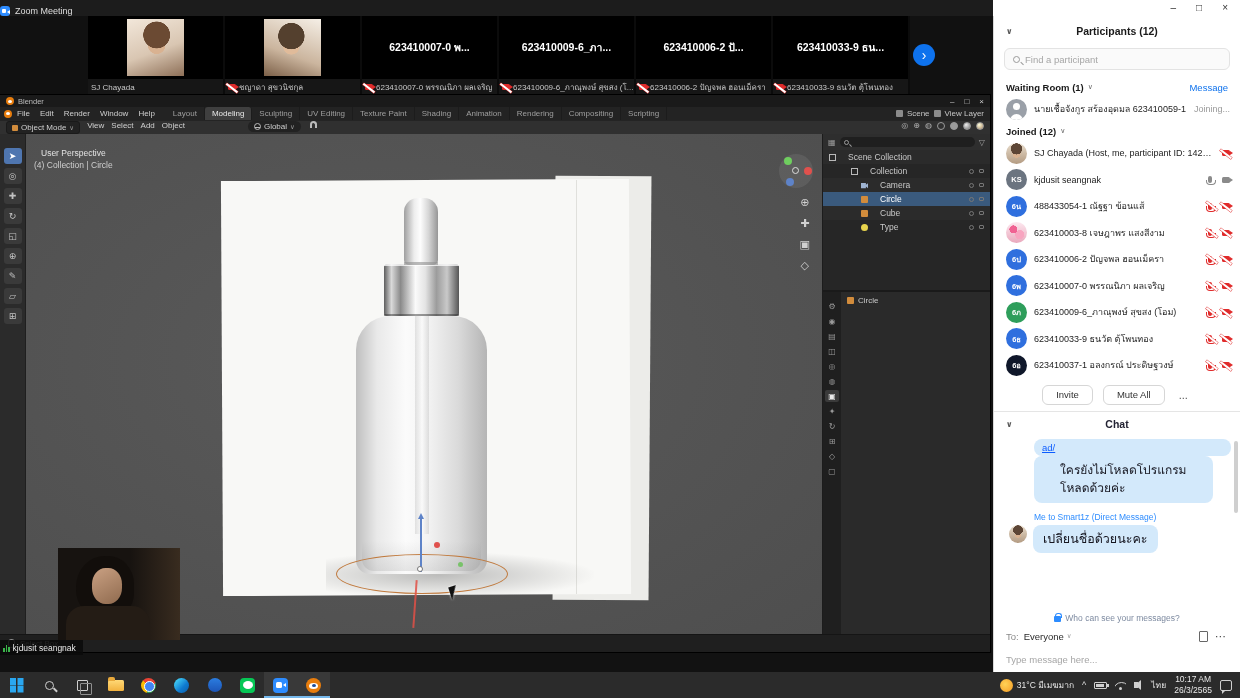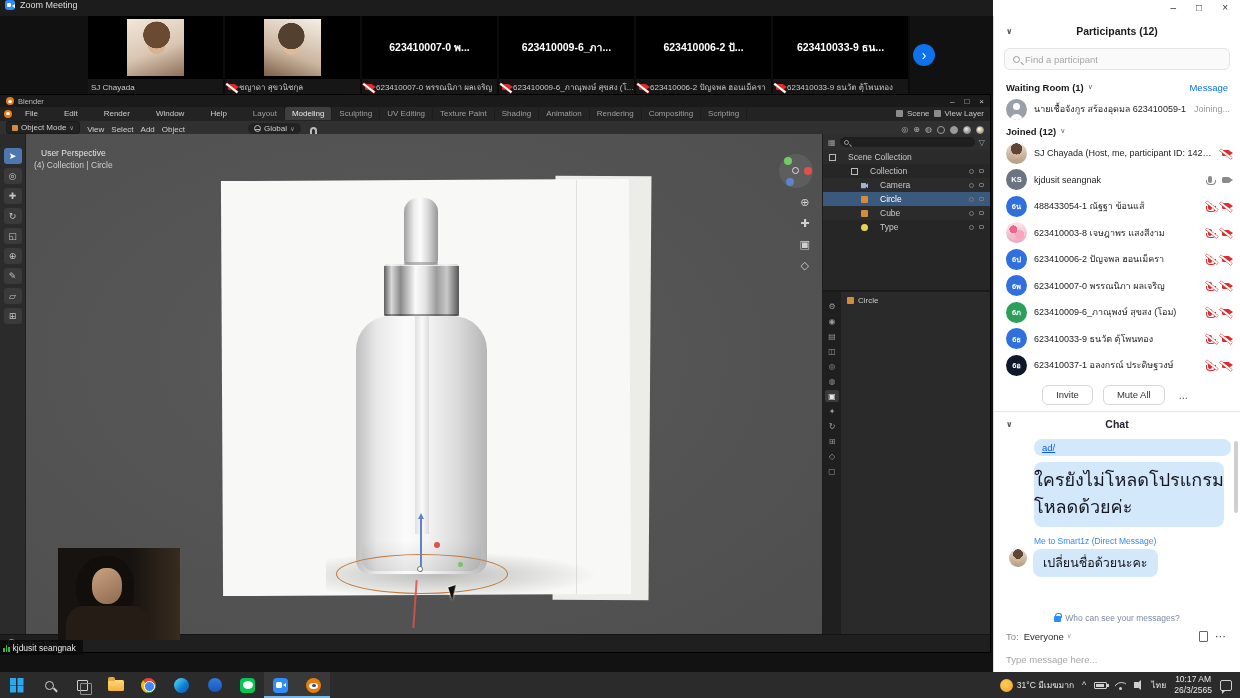--- a/index.html
+++ b/index.html
@@ -1,20 +1,20 @@
 <!DOCTYPE html>
 <html lang="en"><head>
 <meta charset="utf-8">
 <style>
 *{margin:0;padding:0;box-sizing:border-box}
 html,body{width:1240px;height:698px}
 body{position:relative;background:#0f0f0f;font-family:"Liberation Sans","DejaVu Sans",sans-serif;overflow:hidden}
 
 .titlebar{position:absolute;inset:0 0 auto 0;height:16px;display:flex;z-index:20}
-.tbl{width:993px;background:#1c1c1c;display:flex;align-items:flex-start;gap:5px;padding-left:5px}
+.tbl{width:993px;background:#1c1c1c;display:flex;align-items:flex-end;gap:5px;}
 .zoom-app-icon{width:10px;height:10px;border-radius:3px;background:#2d8cff;position:relative;flex:none}
 .zoom-app-icon::after{content:"";position:absolute;left:2px;top:3px;width:4px;height:4px;background:#fff;border-radius:1px}
 .zoom-app-icon::before{content:"";position:absolute;left:6.5px;top:3.5px;border-right:3px solid #fff;border-top:2px solid transparent;border-bottom:2px solid transparent}
 .tb-title{color:#ddd;font-size:9px}
 .tbr{flex:1;background:#fff;display:flex;align-items:center;justify-content:flex-end;gap:20px;padding-right:12px}
 .winctl{font-size:10px;color:#333;line-height:1}
 
 .left-col{position:absolute;left:0;top:16px;width:993px;height:656px;background:#121212}
 .vstrip{position:absolute;left:0;top:0;width:100%;height:79px;background:#111}
 .vtiles{position:absolute;left:88px;top:0;height:100%;display:flex}
@@ -34,27 +34,27 @@
 .slash7::before{content:"";position:absolute;left:-1px;top:-1.5px;width:14px;height:1.5px;background:#fff;transform:rotate(38deg);transform-origin:0 0;z-index:2;box-shadow:0 0 0 .4px #e02b2b}
 .red{color:#e02b2b}.grayic{color:#8a8a8a}
 
 .bwin{position:absolute;left:0;top:79px;width:990px;height:557px;background:#2e2e2e;display:flex;flex-direction:column;box-shadow:0 0 0 1px #000}
 .b-title{height:12px;background:#1a1a1a;display:flex;align-items:center;gap:4px;padding:0 6px;flex:none}
 .b-logo{width:8px;height:8px;border-radius:50%;background:#e87d0d;position:relative;flex:none}
 .b-logo::after{content:"";position:absolute;left:2px;top:2.5px;width:4px;height:3px;border-radius:50%;background:#fff}
 .b-title-text{color:#bbb;font-size:7.5px;flex:1}
 .b-ctl{display:flex;gap:10px;color:#cfcfcf;font-size:8px}
 .b-menu{height:13px;background:#232323;display:flex;align-items:stretch;padding-left:4px;flex:none;font-size:8px;color:#cfcfcf}
-.bmenu-item{padding:0 13px;display:flex;align-items:center}
+.bmenu-item{padding:0 5px;display:flex;align-items:center}
 .b-tabs{display:flex;margin-left:6px}
 .b-tab{padding:0 7px;display:flex;align-items:center;color:#9f9f9f;border-right:1px solid #1c1c1c}
 .b-tab.active{background:#3f3f3f;color:#e8e8e8;border-radius:3px 3px 0 0}
 .b-scene{margin-left:auto;display:flex;align-items:center;gap:4px;padding-right:6px;color:#c5c5c5}
 .sicon{width:7px;height:7px;background:#8b8b8b;border-radius:1px;display:inline-block}
-.b-tool{height:14px;background:#303030;display:flex;align-items:flex-end;gap:7px;padding:0 6px;flex:none;font-size:8px;color:#d0d0d0;border-top:1px solid #242424}
+.b-tool{height:14px;background:#303030;display:flex;align-items:flex-start;gap:7px;padding:0 6px;flex:none;font-size:8px;color:#d0d0d0;border-top:1px solid #242424}
 .b-mode{display:flex;align-items:center;gap:3px;background:#222;border:1px solid #1a1a1a;border-radius:3px;padding:1px 5px}
 .mode-ic{width:6px;height:6px;background:#d28c3c;border-radius:1px}
 .cv{font-size:6.5px;color:#9a9a9a}
 .b-orient{display:flex;align-items:center;gap:3px;background:#222;border-radius:8px;padding:1px 6px;margin-left:56px}
 .globe{width:7px;height:7px;border:1px solid #bbb;border-radius:50%;position:relative}
 .globe::after{content:"";position:absolute;left:0;top:2.5px;width:5px;height:1px;background:#bbb}
 .magnet{width:7px;height:7px;border:2px solid #bbb;border-bottom:0;border-radius:5px 5px 0 0;margin-left:2px}
 .b-hicons{margin-left:auto;display:flex;align-items:center;gap:5px;color:#b5b5b5;font-size:8px}
 .shadeball{width:8px;height:8px;border-radius:50%;border:1px solid #9a9a9a;background:#6f6f6f}
 .shadeball.s1{background:transparent}
@@ -160,21 +160,21 @@
 .rowics{display:flex;gap:8px;align-items:center;flex:none}
 .p-actions{height:32px;display:flex;align-items:center;justify-content:center;gap:10px;flex:none}
 .pbtn{height:20px;padding:0 13px;border:1px solid #d6d6d6;border-radius:6px;background:#fff;font-size:9.5px;color:#333;font-family:inherit}
 .pmore{border:0;background:none;font-size:11px;color:#555;padding:0 4px;font-family:inherit}
 
 .c-header{height:26px;border-top:1px solid #e5e5e5;position:relative;display:flex;align-items:center;justify-content:center;font-weight:bold;font-size:10.5px;flex:none}
 .c-body{flex:1;min-height:0;position:relative;padding:2px 12px 0 15px;overflow:hidden}
 .bub{background:#d3e9fb;border-radius:8px;width:fit-content}
 .bub1{margin-left:25px;width:197px;padding:3px 8px}
 .bub1 a{color:#0b5cff;text-decoration:underline;font-size:9.5px}
-.bub2{margin-left:25px;margin-top:6px;padding:5px 0;font-size:18px;line-height:1.55;color:#15151f}
+.bub2{margin-left:25px;padding:5px 26px;font-size:12px;line-height:1.55;color:#15151f}
 .cmeta{margin-left:25px;margin-top:9px;color:#2d8cff;font-size:8.5px}
 .crow{display:flex;gap:6px;margin-top:3px;align-items:flex-start}
 .cav{width:18px;height:18px;border-radius:50%;flex:none}
 .bub3{padding:4px 10px;font-size:12.5px;color:#15151f}
 .c-scroll{position:absolute;right:2px;top:4px;width:4px;height:72px;border-radius:2px;background:#cfcfcf}
 .c-privacy{height:16px;display:flex;align-items:center;justify-content:center;gap:4px;color:#7d8aa0;font-size:8.5px;flex:none}
 .lock{width:7px;height:6px;background:#2d8cff;border-radius:1px;position:relative;flex:none;margin-top:2px}
 .lock::before{content:"";position:absolute;top:-3.5px;left:1px;width:5px;height:4px;border:1.2px solid #2d8cff;border-bottom:0;border-radius:3px 3px 0 0}
 .c-toolbar{height:20px;display:flex;align-items:center;gap:5px;padding:0 12px;flex:none;font-size:9.5px}
 .tolabel{color:#8a8a8a}

